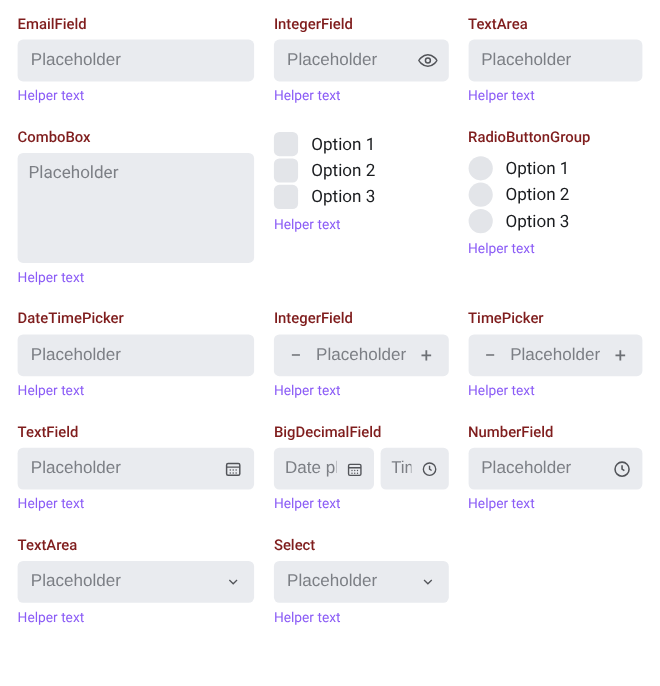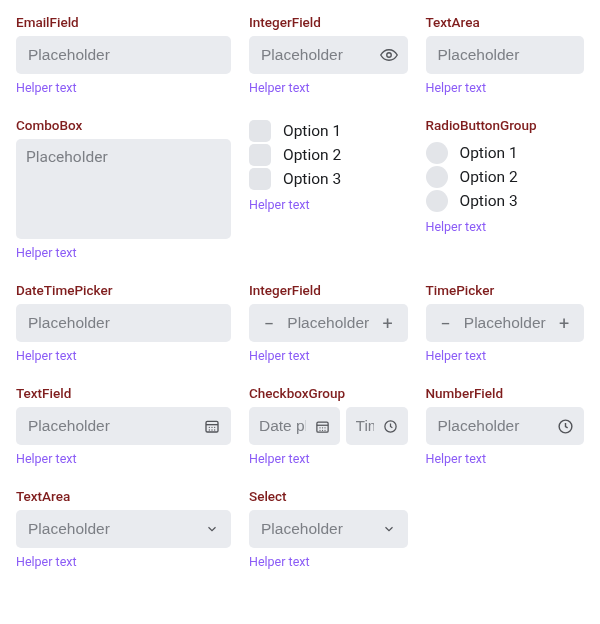--- a/index.html
+++ b/index.html
@@ -248,21 +248,21 @@
           <circle cx="8" cy="18" r="1"></circle>
             <circle cx="12" cy="18" r="1"></circle>
             <circle cx="16" cy="18" r="1"></circle>
         </svg>
       </span>
     </div>
     <div class="helper">Helper text</div>
   </div>
 
   <div class="field">
-    <div class="label">CheckboxGroup</div>
+    <div class="label">BigDecimalField</div>
     <div class="dt-wrap">
       <div class="input-wrap date-part">
         <input style="min-width: 0px;" placeholder="Date placeholder">
         <span class="icon">
           <svg width="15" height="15" viewBox="0 0 24 24" fill="currentColor">
             <rect x="3" y="5" width="18" height="16" rx="2" fill="none" stroke="currentColor" stroke-width="2"></rect>
             <line x1="3" y1="10" x2="21" y2="10" stroke="currentColor" stroke-width="2"></line>
             <circle cx="8" cy="14" r="1"></circle>
               <circle cx="12" cy="14" r="1"></circle>
               <circle cx="16" cy="14" r="1"></circle>

